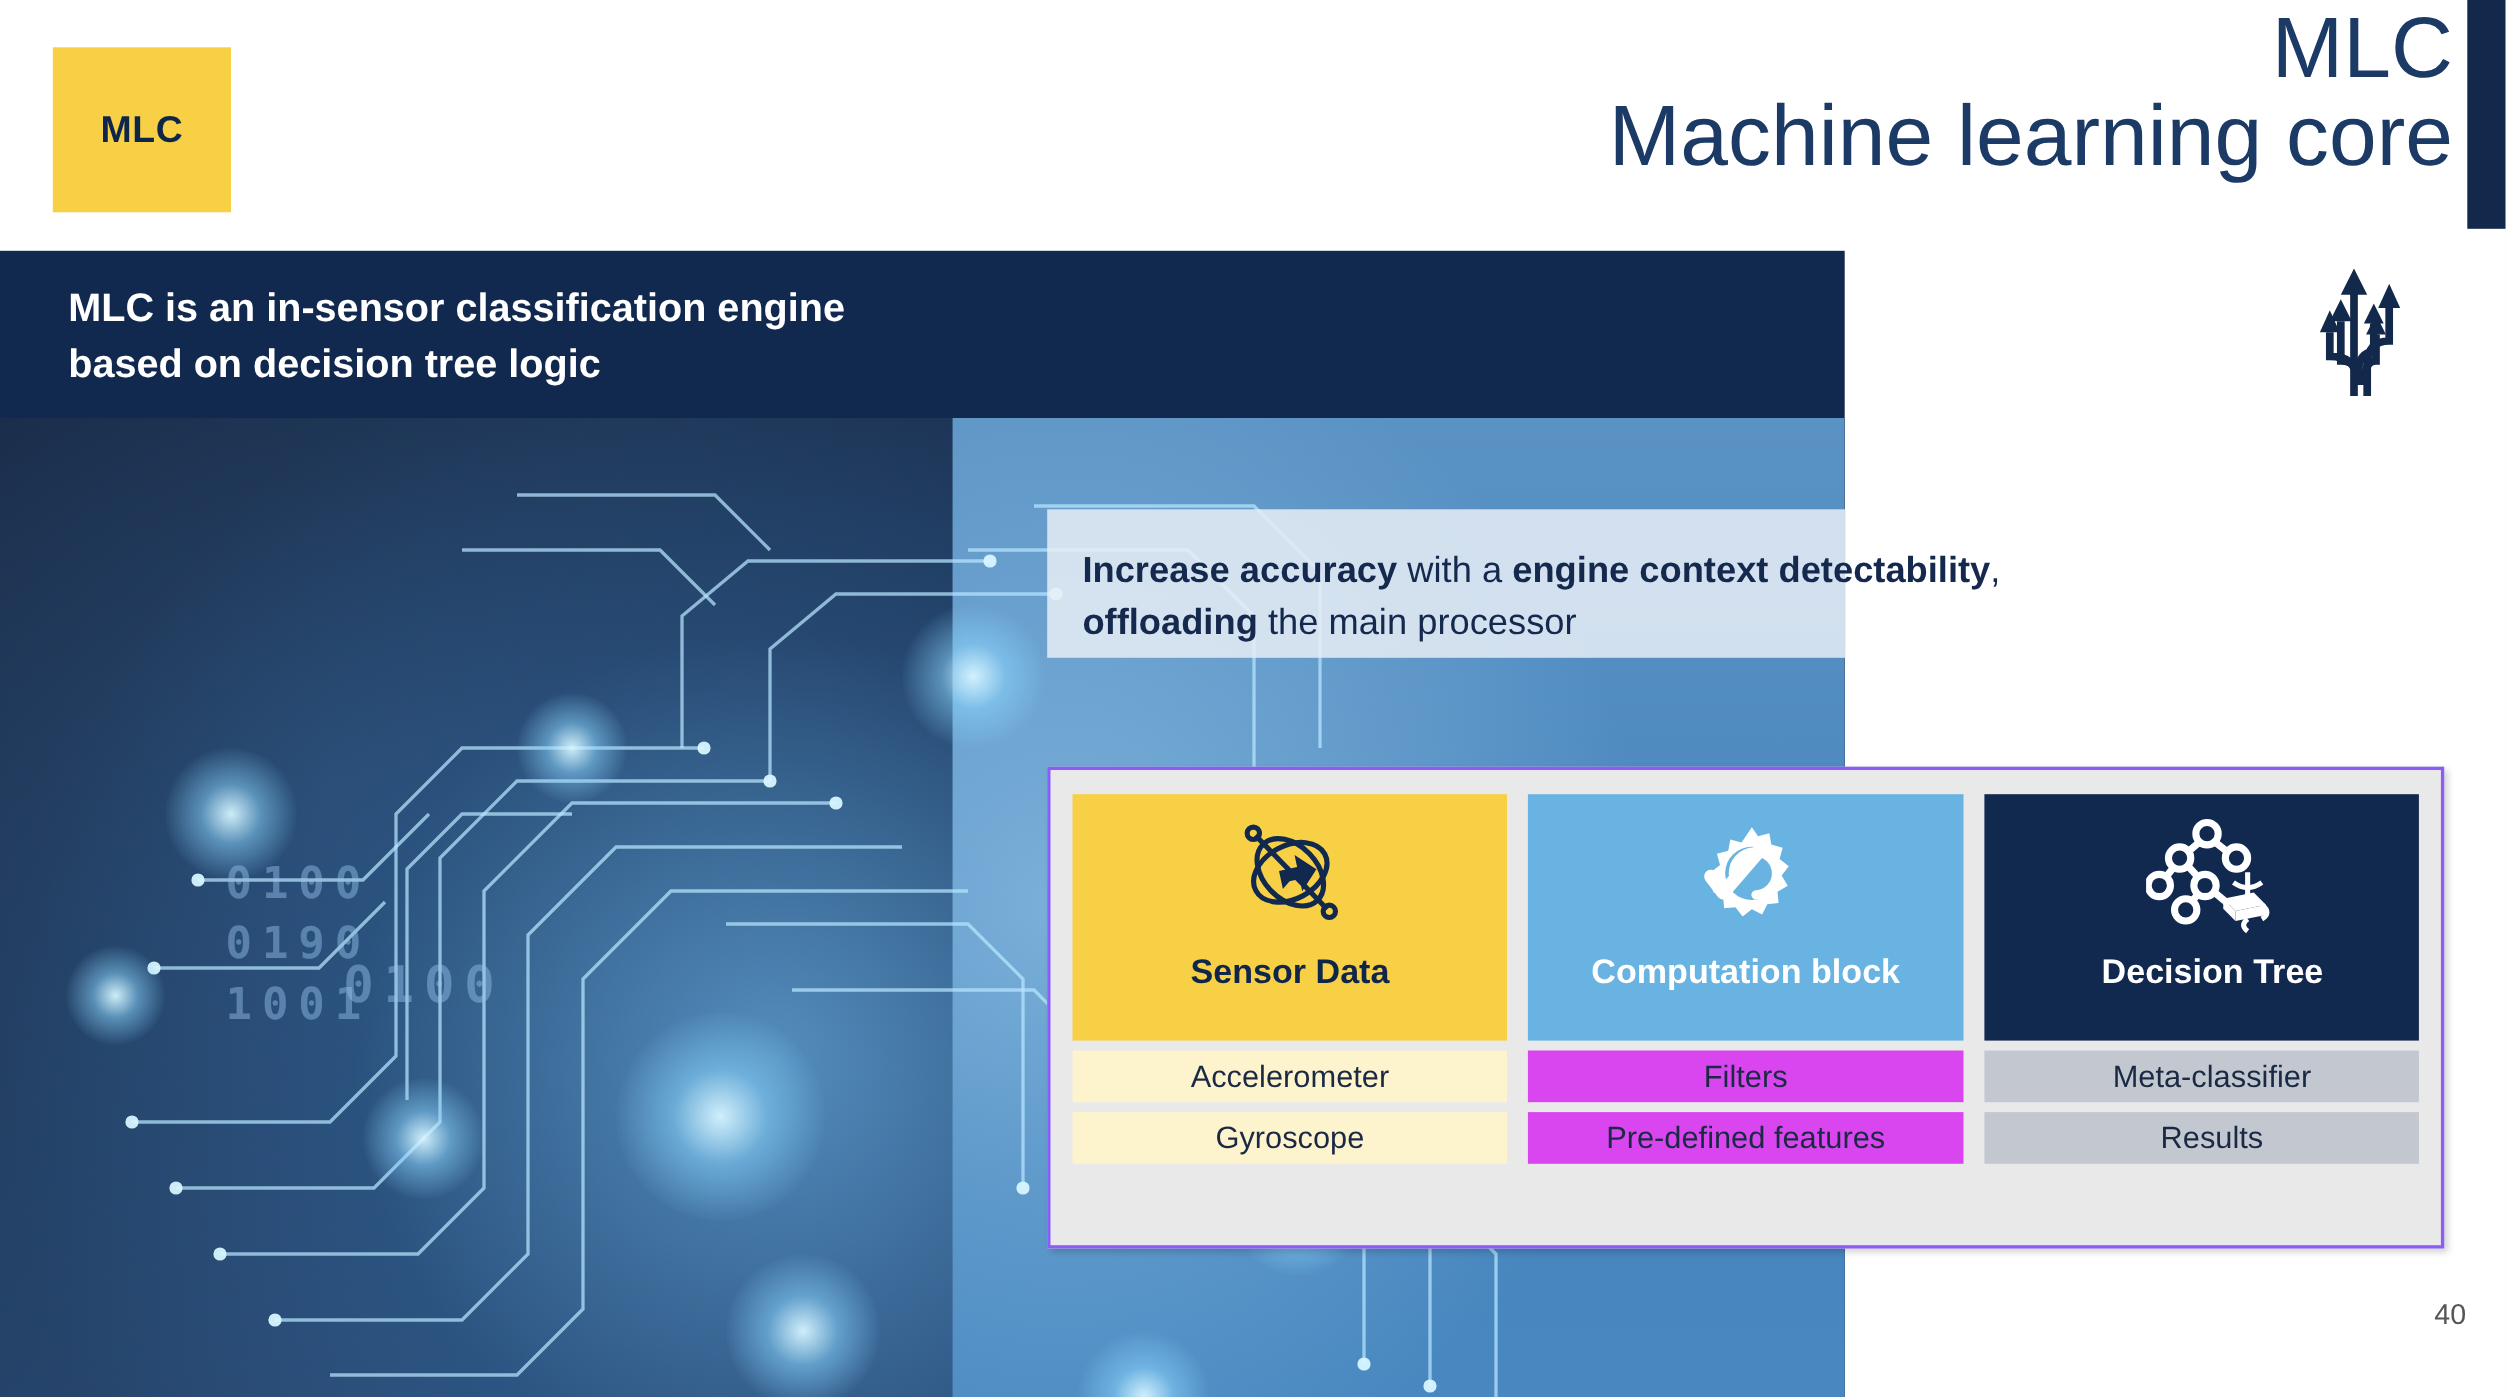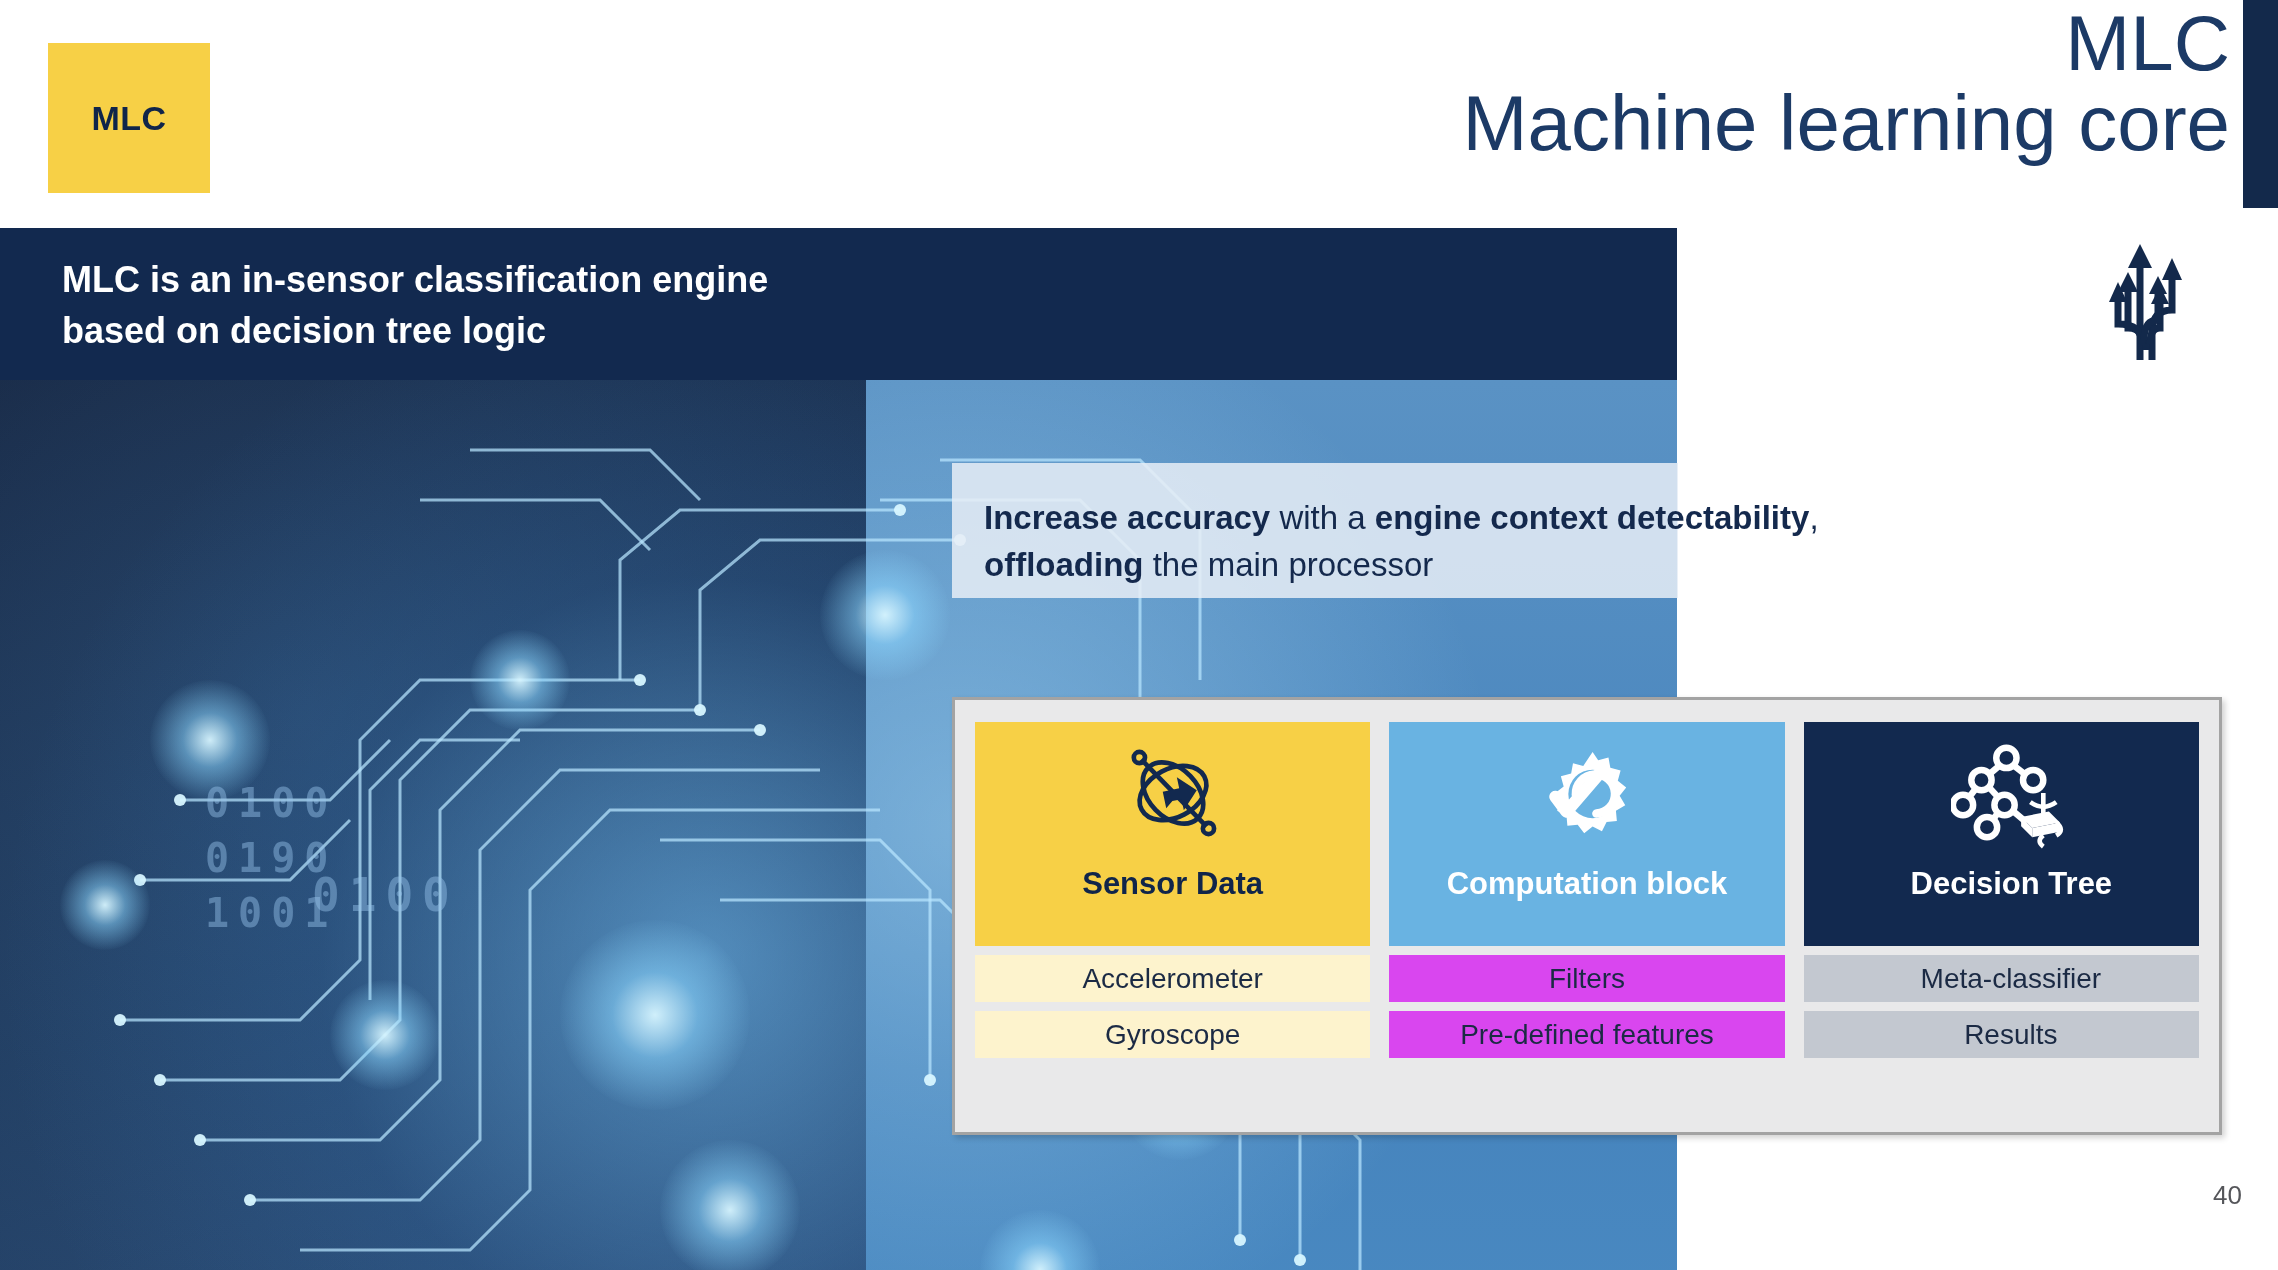--- a/index.html
+++ b/index.html
@@ -154,21 +154,21 @@
   .callout-text b { font-weight: bold; }
 
   
   .panel {
     position: absolute;
     left: 952px;
     top: 697px;
     width: 1270px;
     height: 438px;
     background: #e9e9ea;
-    border: 3px solid #a3a3a3;
+    border: 3px solid #8b5cf6;
     box-sizing: border-box;
     padding: 22px 20px;
     display: flex;
     gap: 19px;
     box-shadow: 3px 3px 6px rgba(0,0,0,0.18);
   }
   .col { flex: 1; display: flex; flex-direction: column; gap: 9px; }
   .col-head {
     height: 224px;
     display: flex;

